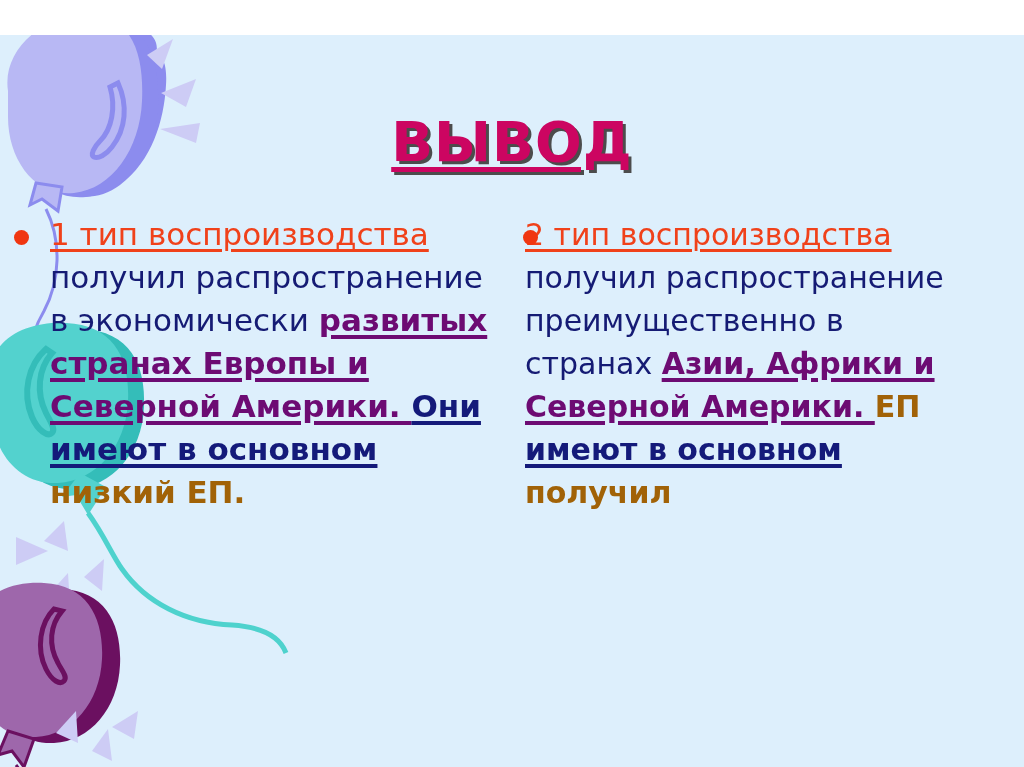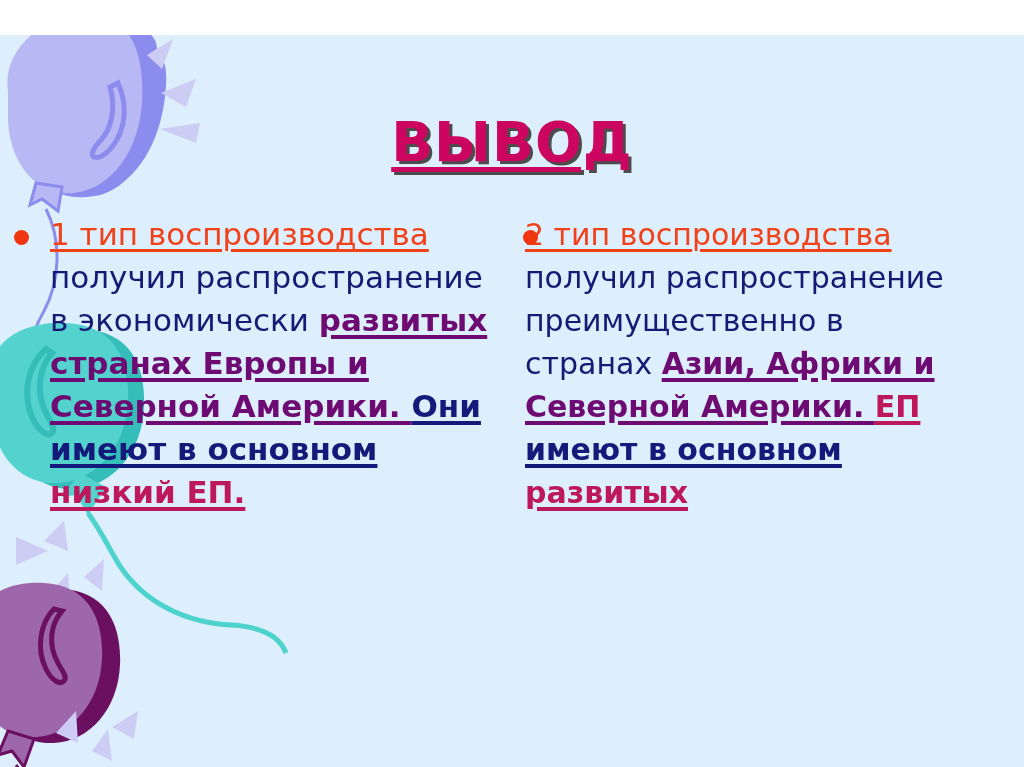--- a/index.html
+++ b/index.html
@@ -99,23 +99,22 @@
     text-underline-offset:4px;
   }
   .s-navyb {
     color:#141a7a;
     font-weight:bold;
     text-decoration:underline;
     text-decoration-thickness:4px;
     text-underline-offset:4px;
   }
   .s-red {
-    color:#be185d;
-    font-weight:bold;
-    text-decoration:underline;
+    color:#a16207;
+    font-weight:bold;
     text-decoration-thickness:4px;
     text-underline-offset:4px;
   }
 </style>
 </head>
 <body>
 
 <div id="slide" style="background: rgb(221, 239, 252);">
 
   <svg id="decor" viewBox="0 0 1024 767">
@@ -190,18 +189,18 @@
 
   <div id="columns">
 
     <div class="column left">
       <span class="bullet" style="background: rgb(240, 54, 17);"></span>
       <p class="para" id="para-left"><span class="s-orange">1 тип воспроизводства </span><span class="s-navy">получил распространение в экономически </span><span class="s-purple">развитых странах Европы и Северной Америки. </span><span class="s-navyb">Они имеют в основном </span><span class="s-red">низкий ЕП.</span></p>
     </div>
 
     <div class="column right">
       <span class="bullet" style="background: rgb(240, 54, 17);"></span>
-      <p class="para" id="para-right"><span class="s-orange">2 тип воспроизводства </span><span class="s-navy">получил распространение преимущественно в странах </span><span class="s-purple">Азии, Африки и Северной Америки. </span><span class="s-red">ЕП </span><span class="s-navyb">имеют в основном </span><span class="s-red">развитых</span></p>
+      <p class="para" id="para-right"><span class="s-orange">2 тип воспроизводства </span><span class="s-navy">получил распространение преимущественно в странах </span><span class="s-purple">Азии, Африки и Северной Америки. </span><span class="s-red">ЕП </span><span class="s-navyb">имеют в основном </span><span class="s-red">получил</span></p>
     </div>
 
   </div>
 
 </div>
 
 </body></html>

